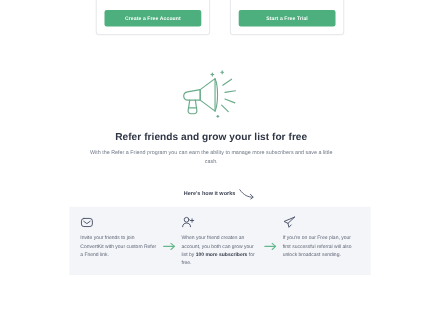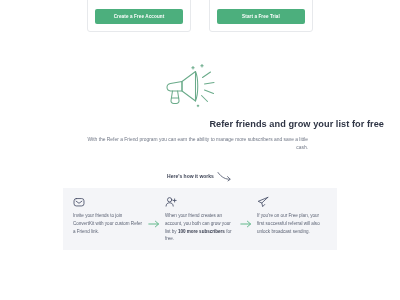--- a/index.html
+++ b/index.html
@@ -29,21 +29,21 @@
     background: #4caf7d;
     border: none; border-radius: 2px;
     color: #ffffff;
     font-size: 4.6px; font-weight: 600; letter-spacing: .1px;
     font-family: "Liberation Sans", sans-serif;
     display: flex; align-items: center; justify-content: center;
     cursor: pointer; white-space: nowrap;
   }
 
   
-  .hero { position: absolute; top: 62px; left: 0; width: 384px; text-align: right; }
+  .hero { position: absolute; top: 62px; left: 0; width: 384px; text-align: center; }
   .megaphone { display: block; margin: 0 auto; }
   .hero-title {
     margin-top: 9px;
     font-size: 9.2px; font-weight: 700; color: #2f3545; letter-spacing: .05px;
   }
   .hero-sub {
     margin: 7px auto 0; width: 232px;
     font-size: 4.9px; line-height: 1.62; color: #6f7685; font-weight: 400;
   }
 

